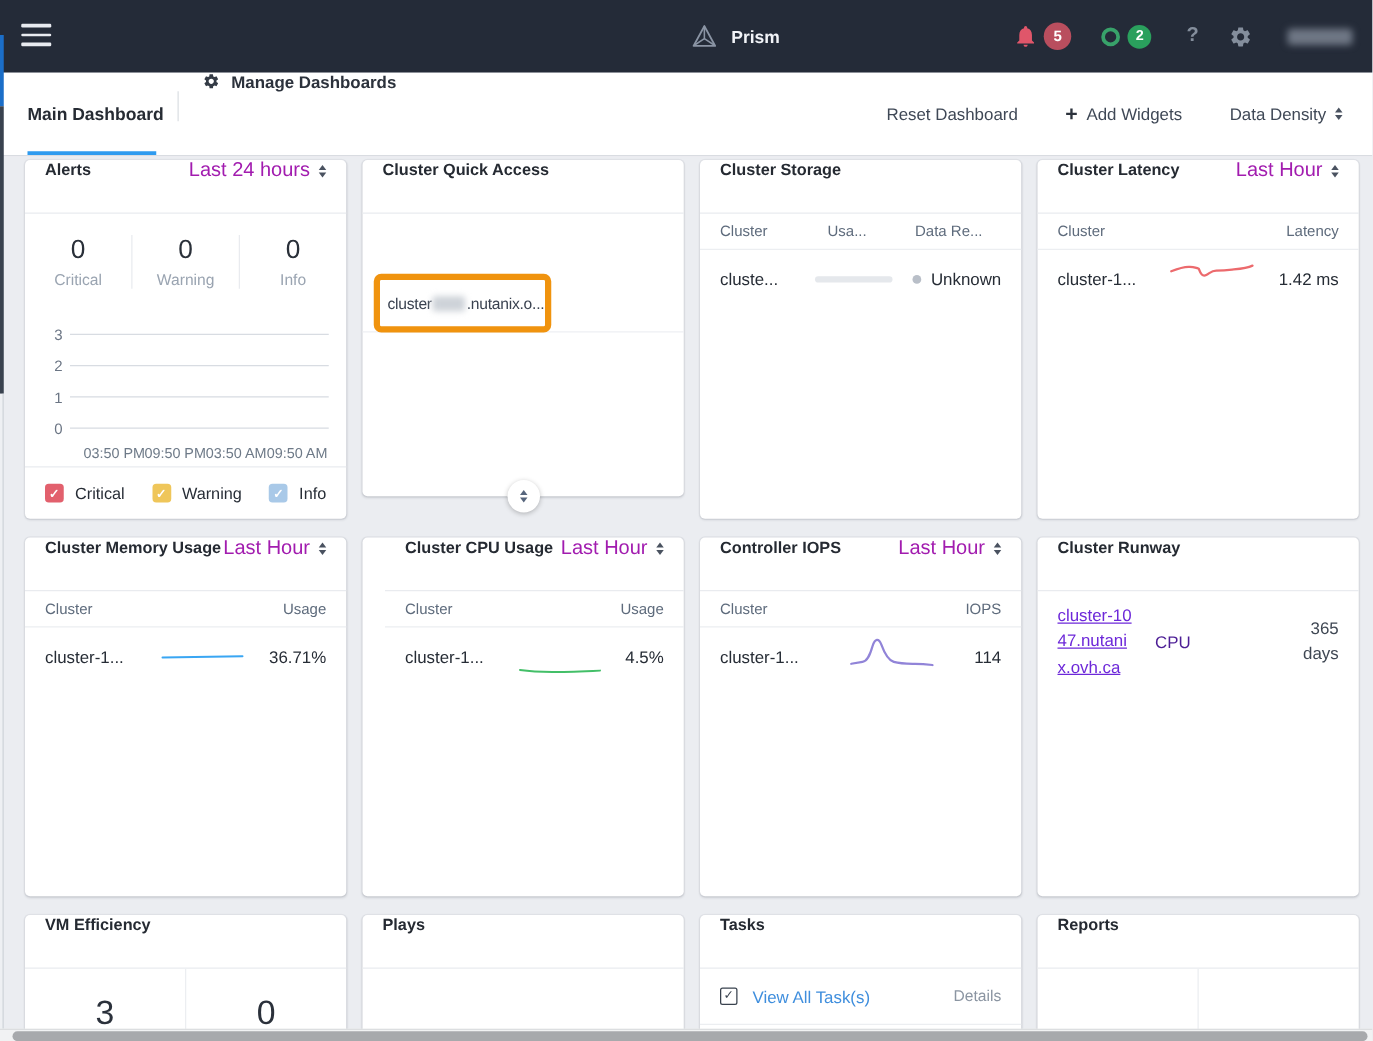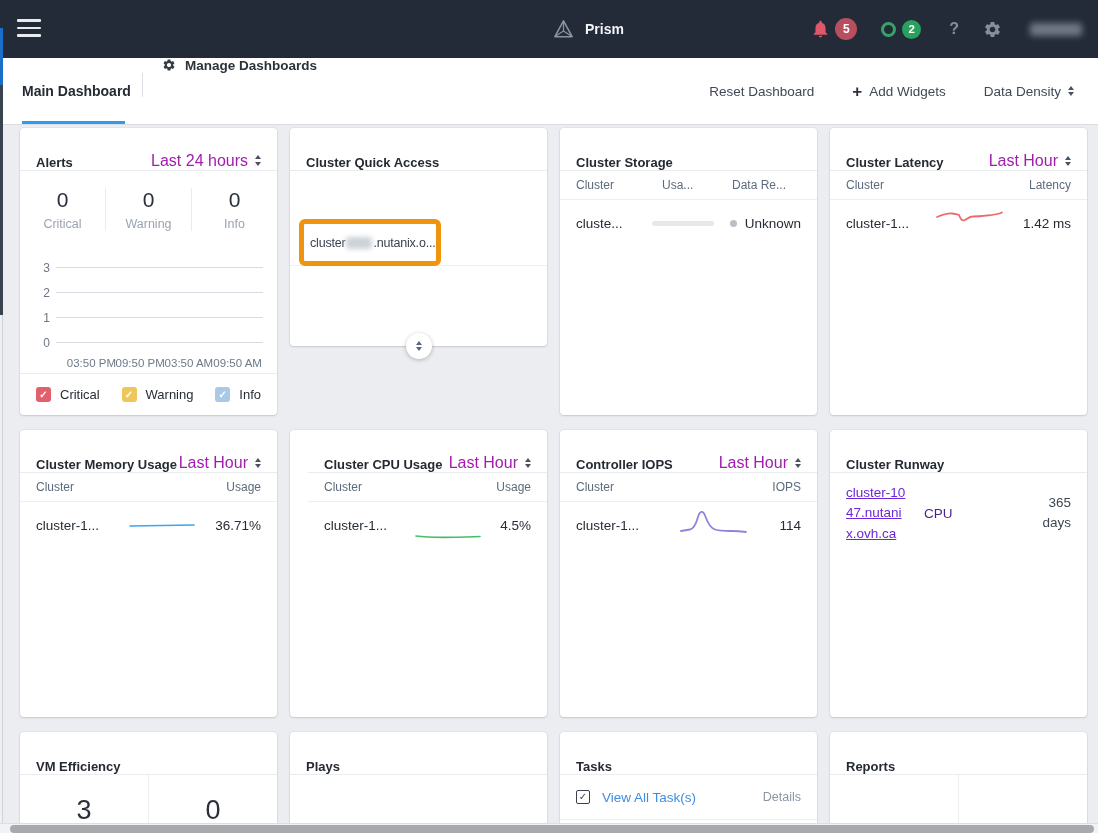--- a/index.html
+++ b/index.html
@@ -38,21 +38,21 @@
   .manage { position:absolute; left:162px; top:0; height:100%; display:flex; align-items:flex-start; gap:9px; font-size:13.5px; font-weight:700; color:#2c323c; cursor:pointer; }
   .tb-right { position:absolute; right:24px; top:0; height:100%; display:flex; align-items:center; gap:38px; font-size:13.5px; color:#3f4856; }
   .tb-btn { display:flex; align-items:center; cursor:pointer; }
   .plus { font-size:17px; font-weight:700; color:#2c323c; margin-right:7px; line-height:1; }
   .caret-ud { display:inline-flex; flex-direction:column; margin-left:7px; }
   .caret-ud .up   { width:0; height:0; border-left:3.5px solid transparent; border-right:3.5px solid transparent; border-bottom:4px solid #4a5260; margin-bottom:2.5px; }
   .caret-ud .down { width:0; height:0; border-left:3.5px solid transparent; border-right:3.5px solid transparent; border-top:4px solid #4a5260; }
   
   .card { position:absolute; width:257px; background:#fff; border-radius:4px;
           box-shadow:0 1px 2px rgba(25,35,50,.14), 0 0 0 1px rgba(25,35,50,.04); }
-  .card-head { height:43px; display:flex; align-items:flex-end; justify-content:space-between; padding:0 16px; border-bottom:1px solid #e9ebef; }
+  .card-head { height:43px; display:flex; align-items:flex-start; justify-content:space-between; padding:0 16px; border-bottom:1px solid #e9ebef; }
   .card-title { font-size:13px; font-weight:700; color:#252a32; white-space:nowrap; }
   .period { display:flex; align-items:center; font-size:16px; color:#a21caf; white-space:nowrap; cursor:pointer; }
   .cols { height:29px; display:flex; align-items:center; padding:0 16px; border-bottom:1px solid #eceef1; font-size:12px; color:#5e6b7c; }
   .cols .grow { flex:1; }
   .drow { height:46px; display:flex; align-items:center; padding:0 16px; font-size:13.5px; color:#262c35; }
   .spark { flex:1; display:flex; justify-content:center; align-items:center; }
   .val { white-space:nowrap; }
   
   .card.alerts { display:flex; flex-direction:column; }
   .counts { display:flex; align-items:center; height:72px; margin-top:3px; }
@@ -221,21 +221,21 @@
       <span class="cb cb-warning">✓</span>
       <span>Warning</span>
     </span>
     <span class="leg">
       <span class="cb cb-info">✓</span>
       <span>Info</span>
     </span>
   </div>
 </div>
 
-<div class="card" style="left:290px; top:128px; height:218px;">
+<div class="card" style="left:290px; top:128px; height:269px;">
   <div class="card-head">
     <span class="card-title">Cluster Quick Access</span>
   </div>
   <div class="qa-body">
     <div class="qa-rowline"></div>
     <div class="hl-box">
       <span>cluster</span>
       <span class="blur-chip"></span>
       <span>.nutanix.o...</span>
     </div>

